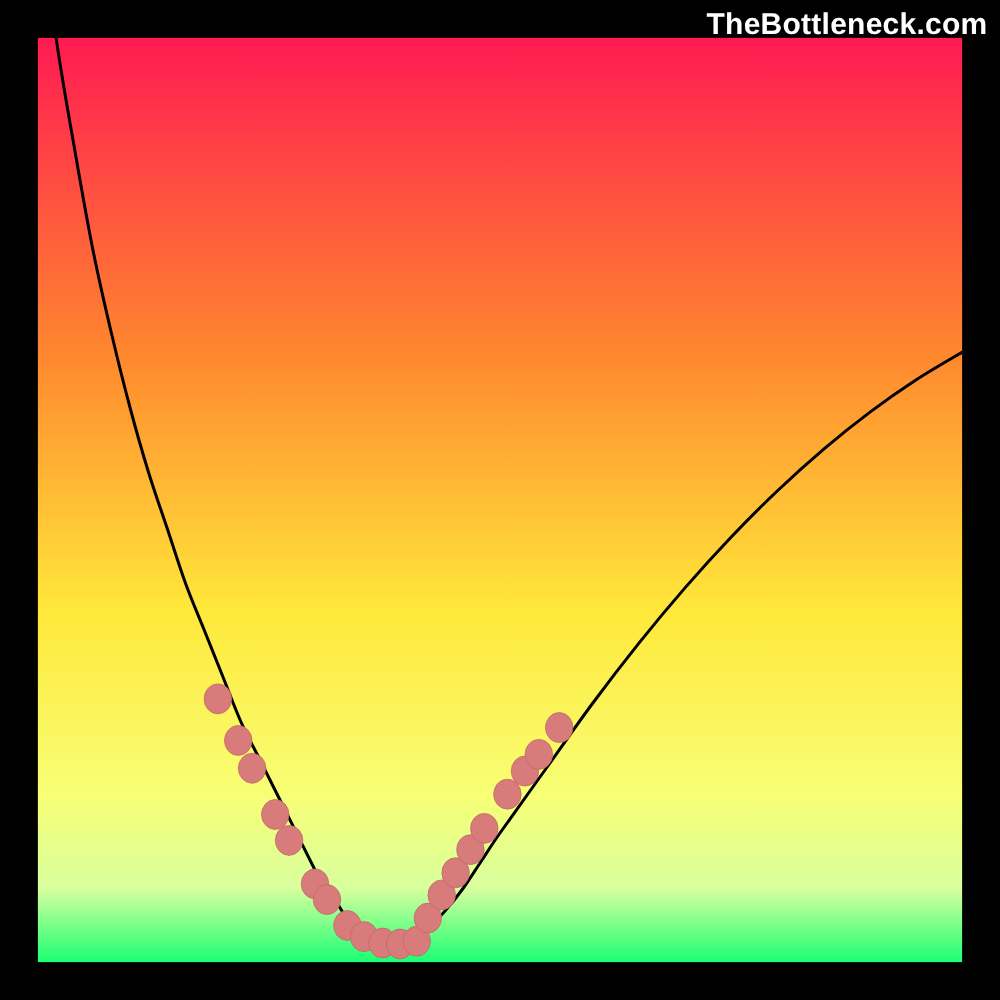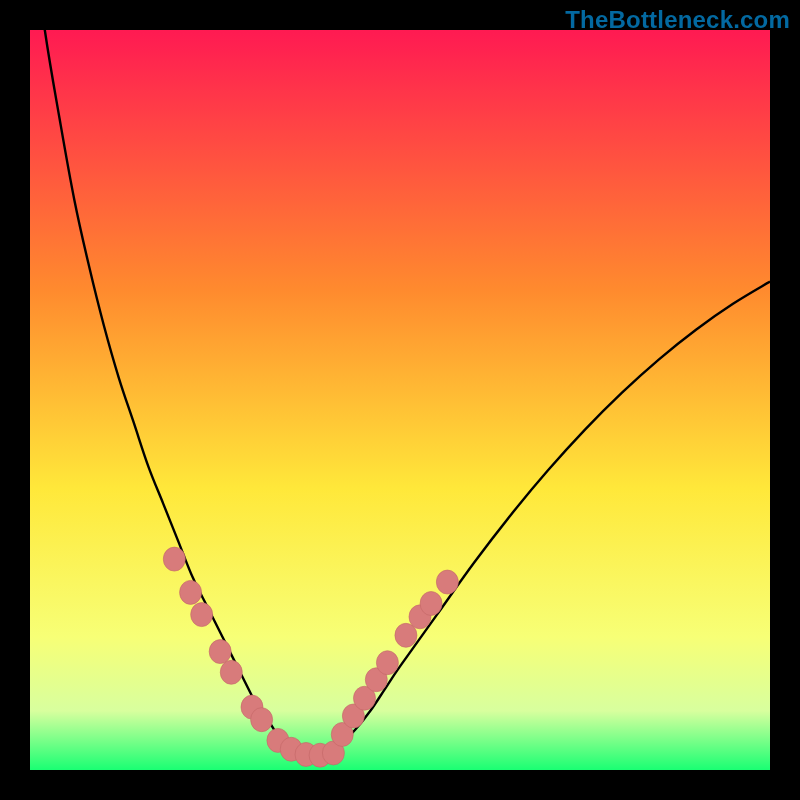--- a/index.html
+++ b/index.html
@@ -31,21 +31,21 @@
     position: absolute;
     left: 0;
     top: 0;
     width: 740px;
     height: 740px;
   }
   .watermark {
     position: absolute;
     top: 6px;
     right: 10px;
-    color: #0369a1;
+    color: #ffffff;
     font-size: 24px;
     font-weight: 600;
     letter-spacing: 0.2px;
     font-family: Arial, Helvetica, sans-serif;
   }
   svg.curves {
     position: absolute;
     left: 0;
     top: 0;
     width: 740px;

